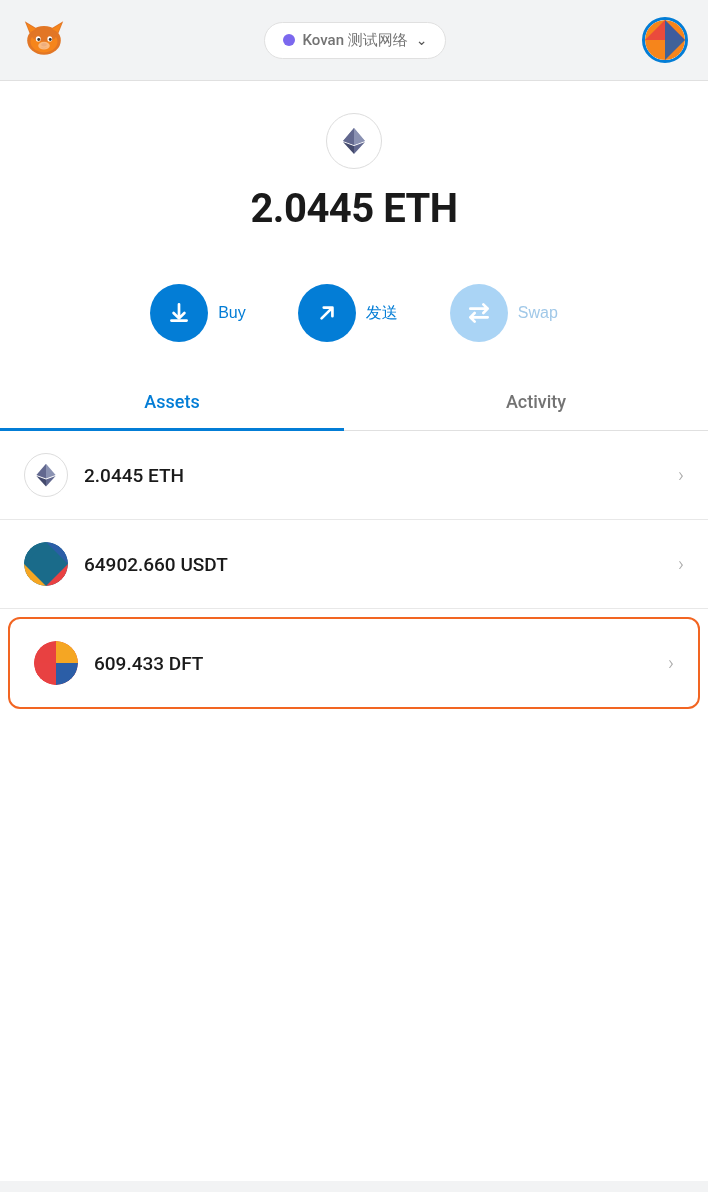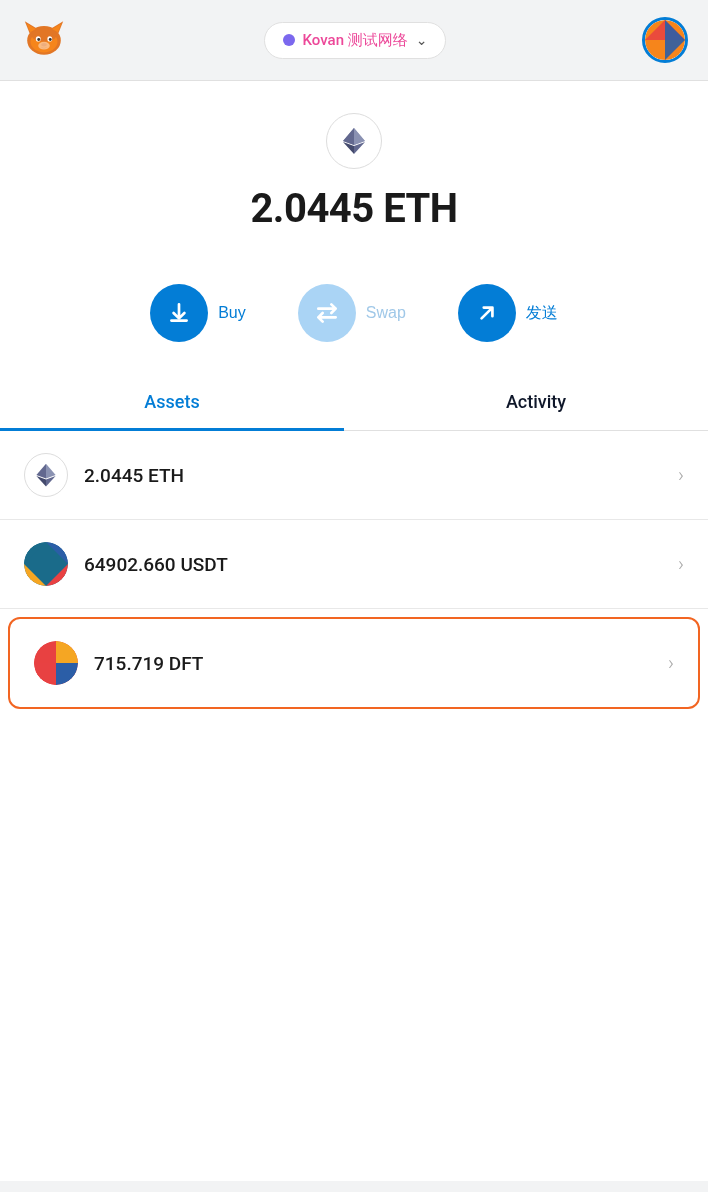--- a/index.html
+++ b/index.html
@@ -36,21 +36,21 @@
     }
     .network-dot {
       width: 12px;
       height: 12px;
       border-radius: 50%;
       background: #7b68ee;
       flex-shrink: 0;
     }
     .network-name {
       font-size: 15px;
-      color: #ec4899;
+      color: #737373;
       font-weight: 500;
     }
     .chevron-down {
       font-size: 14px;
       color: #555;
     }
     .avatar-circle {
       width: 46px;
       height: 46px;
       border-radius: 50%;
@@ -143,21 +143,21 @@
       margin-top: 8px;
       gap: 20px;
     }
     .tab {
       flex: 1;
       padding: 16px 0;
       text-align: center;
       font-size: 18px;
       font-weight: 500;
       cursor: pointer;
-      color: #0f172a;
+      color: #737373;
       border-bottom: 3px solid transparent;
       position: relative;
       top: 1px;
     }
     .tab.active {
       color: #037dd6;
       border-bottom: 3px solid #037dd6;
     }
 
     
@@ -276,36 +276,36 @@
       <div class="action-icon blue">
         <svg viewBox="0 0 24 24" xmlns="http://www.w3.org/2000/svg">
           <path d="M12 4 L12 16 M7 12 L12 17 L17 12" stroke="white" stroke-width="2.5" fill="none" stroke-linecap="round" stroke-linejoin="round"></path>
           <path d="M5 19 L19 19" stroke="white" stroke-width="2.5" stroke-linecap="round"></path>
         </svg>
       </div>
       <span class="action-label">Buy</span>
     </button>
 
     <button class="action-btn">
+      <div class="action-icon blue">
+        <svg viewBox="0 0 24 24" xmlns="http://www.w3.org/2000/svg">
+          <path d="M7 17 L17 7 M17 7 L9 7 M17 7 L17 15" stroke="white" stroke-width="2.5" fill="none" stroke-linecap="round" stroke-linejoin="round"></path>
+        </svg>
+      </div>
+      <span class="action-label">发送</span>
+    </button>
+
+    <button class="action-btn">
       <div class="action-icon light-blue">
         <svg viewBox="0 0 24 24" xmlns="http://www.w3.org/2000/svg">
           <path d="M4 8 L20 8 M16 4 L20 8 L16 12" stroke="white" stroke-width="2.5" fill="none" stroke-linecap="round" stroke-linejoin="round"></path>
           <path d="M20 16 L4 16 M8 12 L4 16 L8 20" stroke="white" stroke-width="2.5" fill="none" stroke-linecap="round" stroke-linejoin="round"></path>
         </svg>
       </div>
       <span class="action-label light">Swap</span>
-    </button>
-
-    <button class="action-btn">
-      <div class="action-icon blue">
-        <svg viewBox="0 0 24 24" xmlns="http://www.w3.org/2000/svg">
-          <path d="M7 17 L17 7 M17 7 L9 7 M17 7 L17 15" stroke="white" stroke-width="2.5" fill="none" stroke-linecap="round" stroke-linejoin="round"></path>
-        </svg>
-      </div>
-      <span class="action-label">发送</span>
     </button>
   </div>
 
   <div class="tabs">
     <div class="tab active">Assets</div>
     <div class="tab">Activity</div>
   </div>
 
   <div class="asset-list">
 
@@ -339,18 +339,18 @@
     <div class="asset-item highlighted">
       <div class="asset-icon">
         <svg viewBox="0 0 44 44" width="44" height="44" xmlns="http://www.w3.org/2000/svg">
           <circle cx="22" cy="22" r="22" fill="#e84142"></circle>
           <path d="M22 22 L22 0 A22 22 0 0 1 44 22 Z" fill="#f5a623"></path>
           <path d="M22 22 L44 22 A22 22 0 0 1 22 44 Z" fill="#2b5ea7"></path>
           <path d="M22 22 L22 44 A22 22 0 0 1 0 22 Z" fill="#e84142"></path>
           <path d="M22 22 L0 22 A22 22 0 0 1 22 0 Z" fill="#e84142" opacity="0.7"></path>
         </svg>
       </div>
-      <span class="asset-name">715.719 DFT</span>
+      <span class="asset-name">609.433 DFT</span>
       <span class="asset-chevron">›</span>
     </div>
 
   </div>
 </div>
 
 </body></html>

